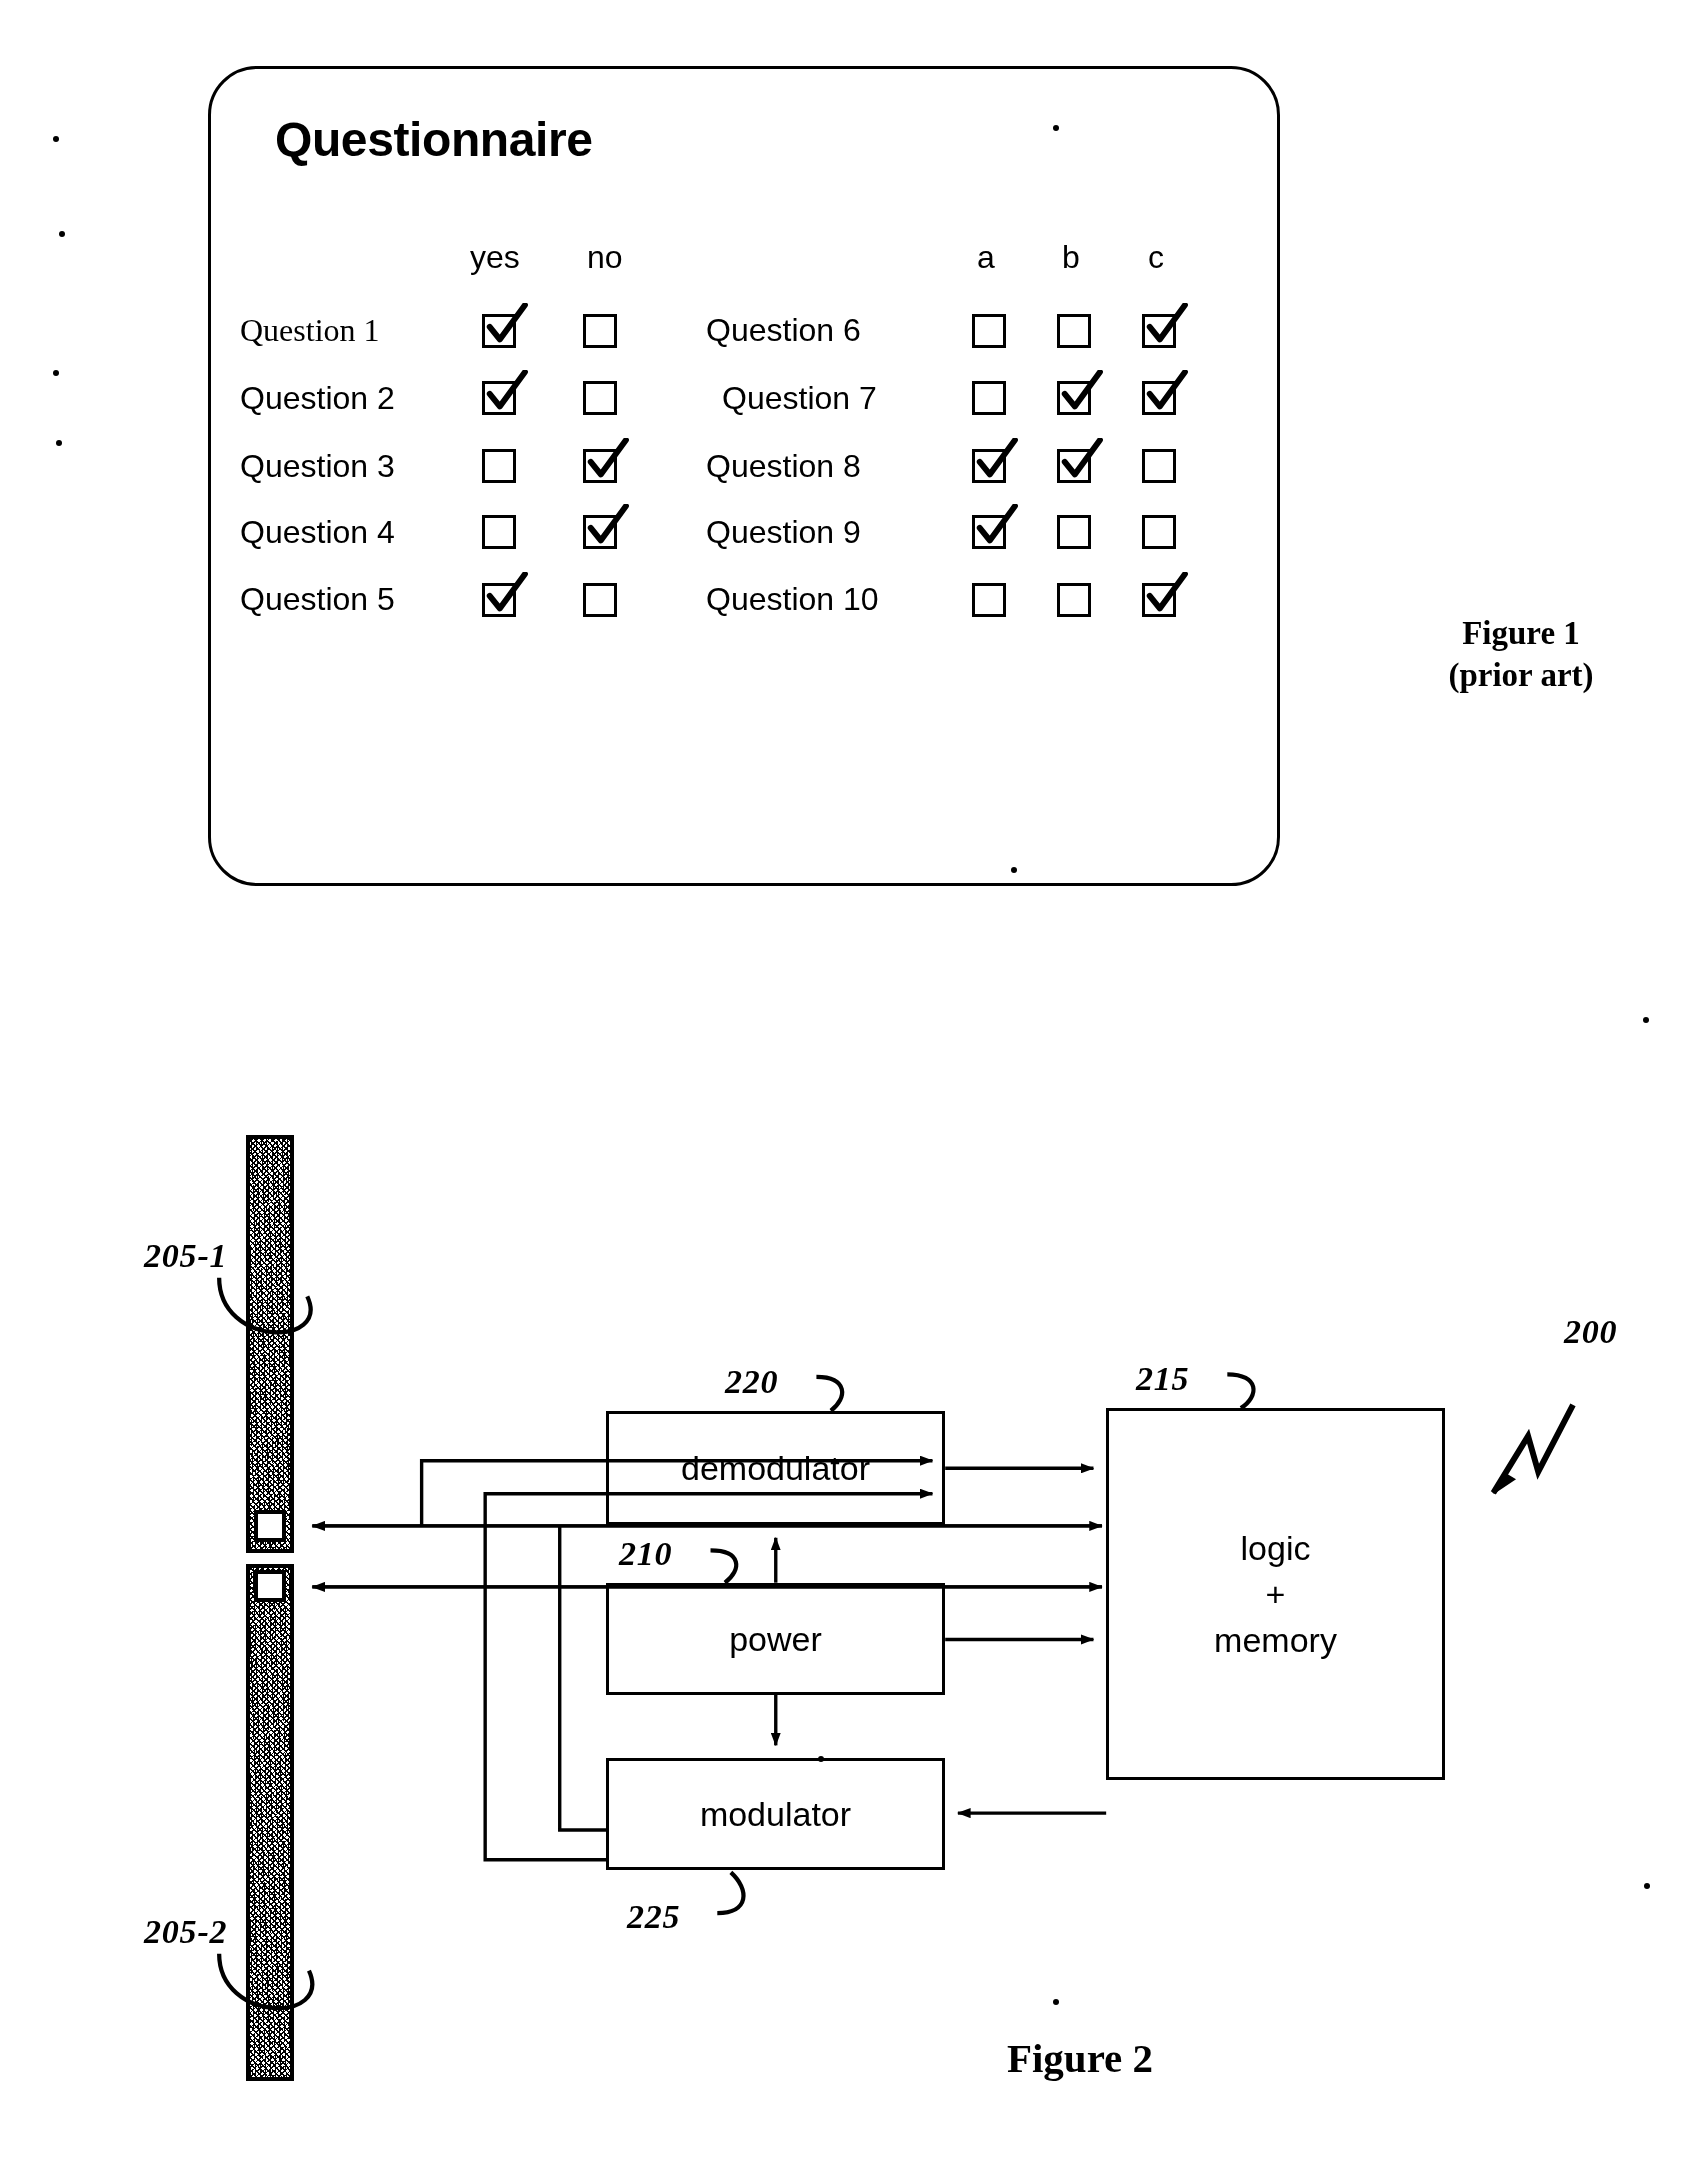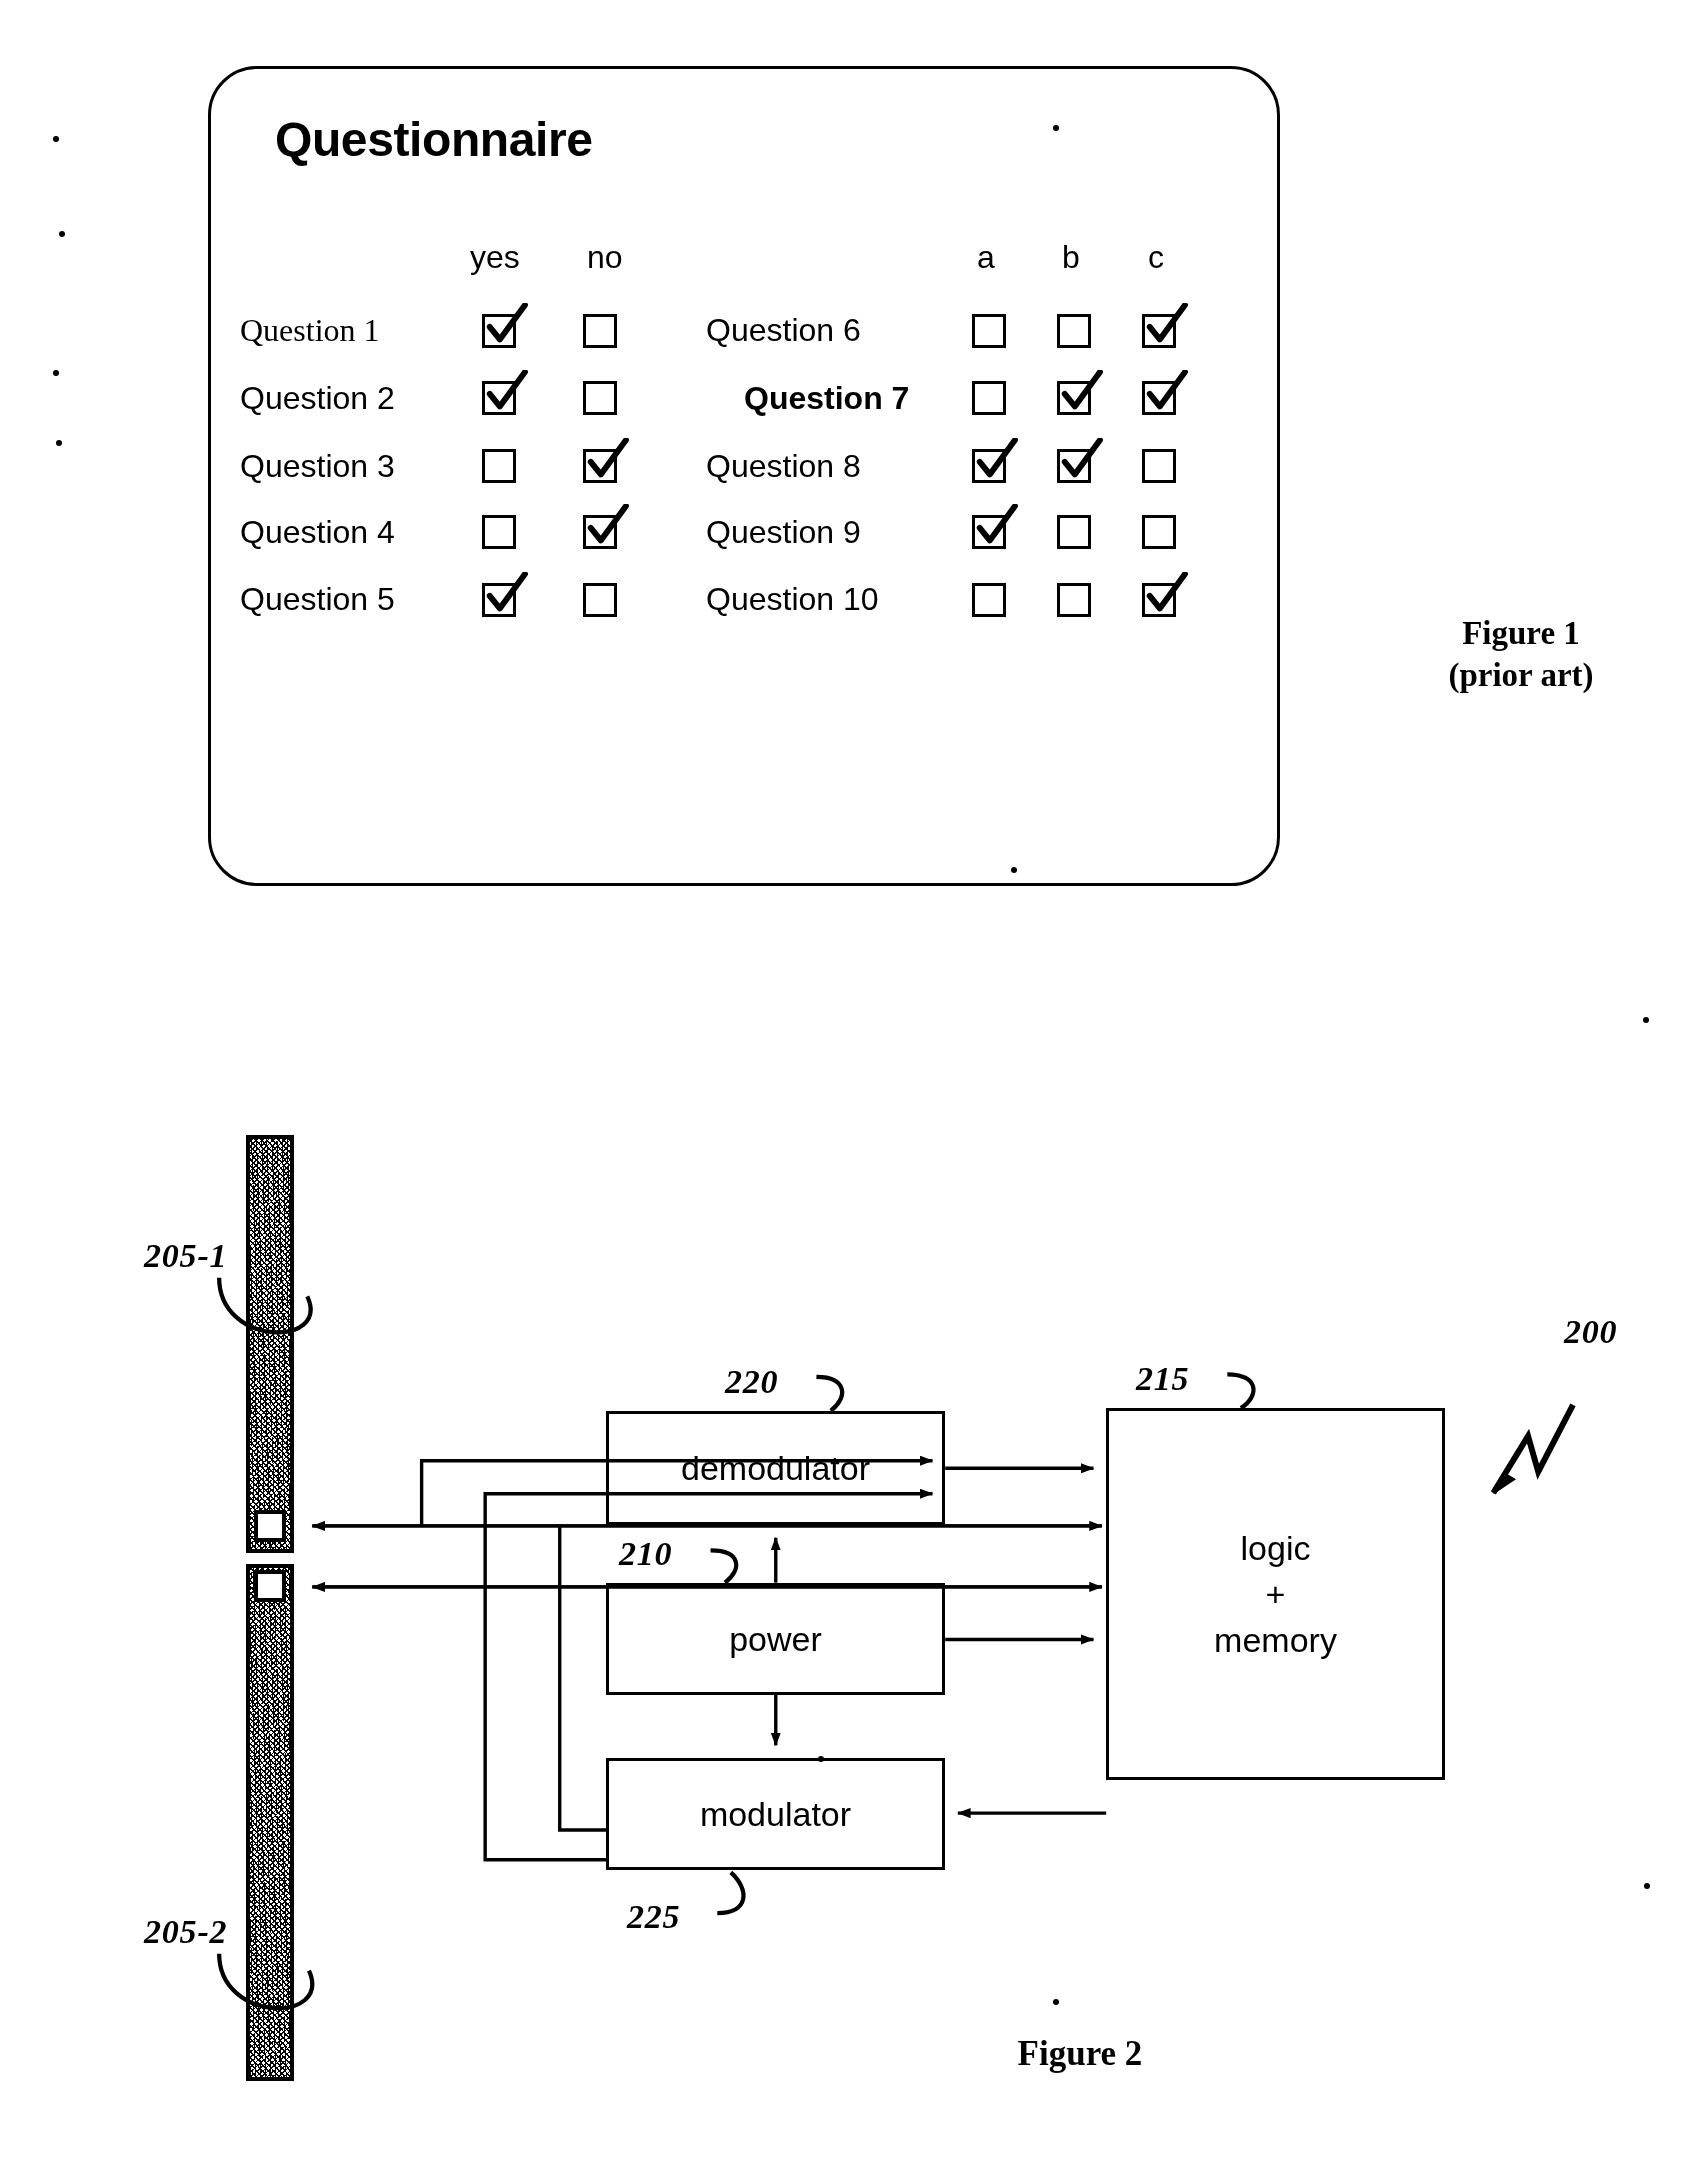--- a/index.html
+++ b/index.html
@@ -20,21 +20,21 @@
 
   .cbx{position:absolute;width:34px;height:34px;border:3.4px solid #000;box-sizing:border-box;background:#fff;}
   .cbx .tick{
     position:absolute;left:-2.5px;top:-13.6px;width:47px;height:46px;
     display:block;
   }
 
   
   .figcap{position:absolute;font-family:"Liberation Serif",serif;font-weight:bold;text-align:center;}
   #fig1cap{left:1381px;top:612px;width:280px;font-size:33px;line-height:42px;}
-  #fig2cap{left:898px;top:2034px;width:364px;font-size:35px;}
+  #fig2cap{left:898px;top:2034px;width:364px;font-size:41px;}
 
   
   #fig2{position:absolute;left:0;top:1093px;width:1693px;height:1059px;}
 
   .antenna{
     position:absolute;border:4.2px solid #000;box-sizing:border-box;
     background-color:#fff;
     background-image:
       repeating-linear-gradient(48deg, #000 0 1.4px, transparent 1.4px 4.2px),
       repeating-linear-gradient(-42deg, #000 0 1.1px, transparent 1.1px 3.7px),
@@ -104,21 +104,21 @@
     <div class="qhead" style="left: 1062px; top: 239px;">b</div>
     <div class="qhead" style="left: 1148px; top: 239px;">c</div>
     <div class="qlabel" style="left: 706px; top: 312px;">Question 6</div>
     <div class="cbx" style="left: 972px; top: 314px;"></div>
     <div class="cbx" style="left: 1057px; top: 314px;"></div>
     <div class="cbx" style="left: 1142px; top: 314px;">
       <svg class="tick" viewBox="0 0 56 54" xmlns="http://www.w3.org/2000/svg">
         <path d="M8,28 L20,43 L50,2" fill="none" stroke="#000" stroke-width="7" stroke-linecap="round" stroke-linejoin="round"></path>
       </svg>
     </div>
-    <div class="qlabel" style="left: 744px; top: 380px; font-weight: bold;">Question 7</div>
+    <div class="qlabel" style="left: 722px; top: 380px;">Question 7</div>
     <div class="cbx" style="left: 972px; top: 381px;"></div>
     <div class="cbx" style="left: 1057px; top: 381px;">
       <svg class="tick" viewBox="0 0 56 54" xmlns="http://www.w3.org/2000/svg">
         <path d="M8,28 L20,43 L50,2" fill="none" stroke="#000" stroke-width="7" stroke-linecap="round" stroke-linejoin="round"></path>
       </svg>
     </div>
     <div class="cbx" style="left: 1142px; top: 381px;">
       <svg class="tick" viewBox="0 0 56 54" xmlns="http://www.w3.org/2000/svg">
         <path d="M8,28 L20,43 L50,2" fill="none" stroke="#000" stroke-width="7" stroke-linecap="round" stroke-linejoin="round"></path>
       </svg>

